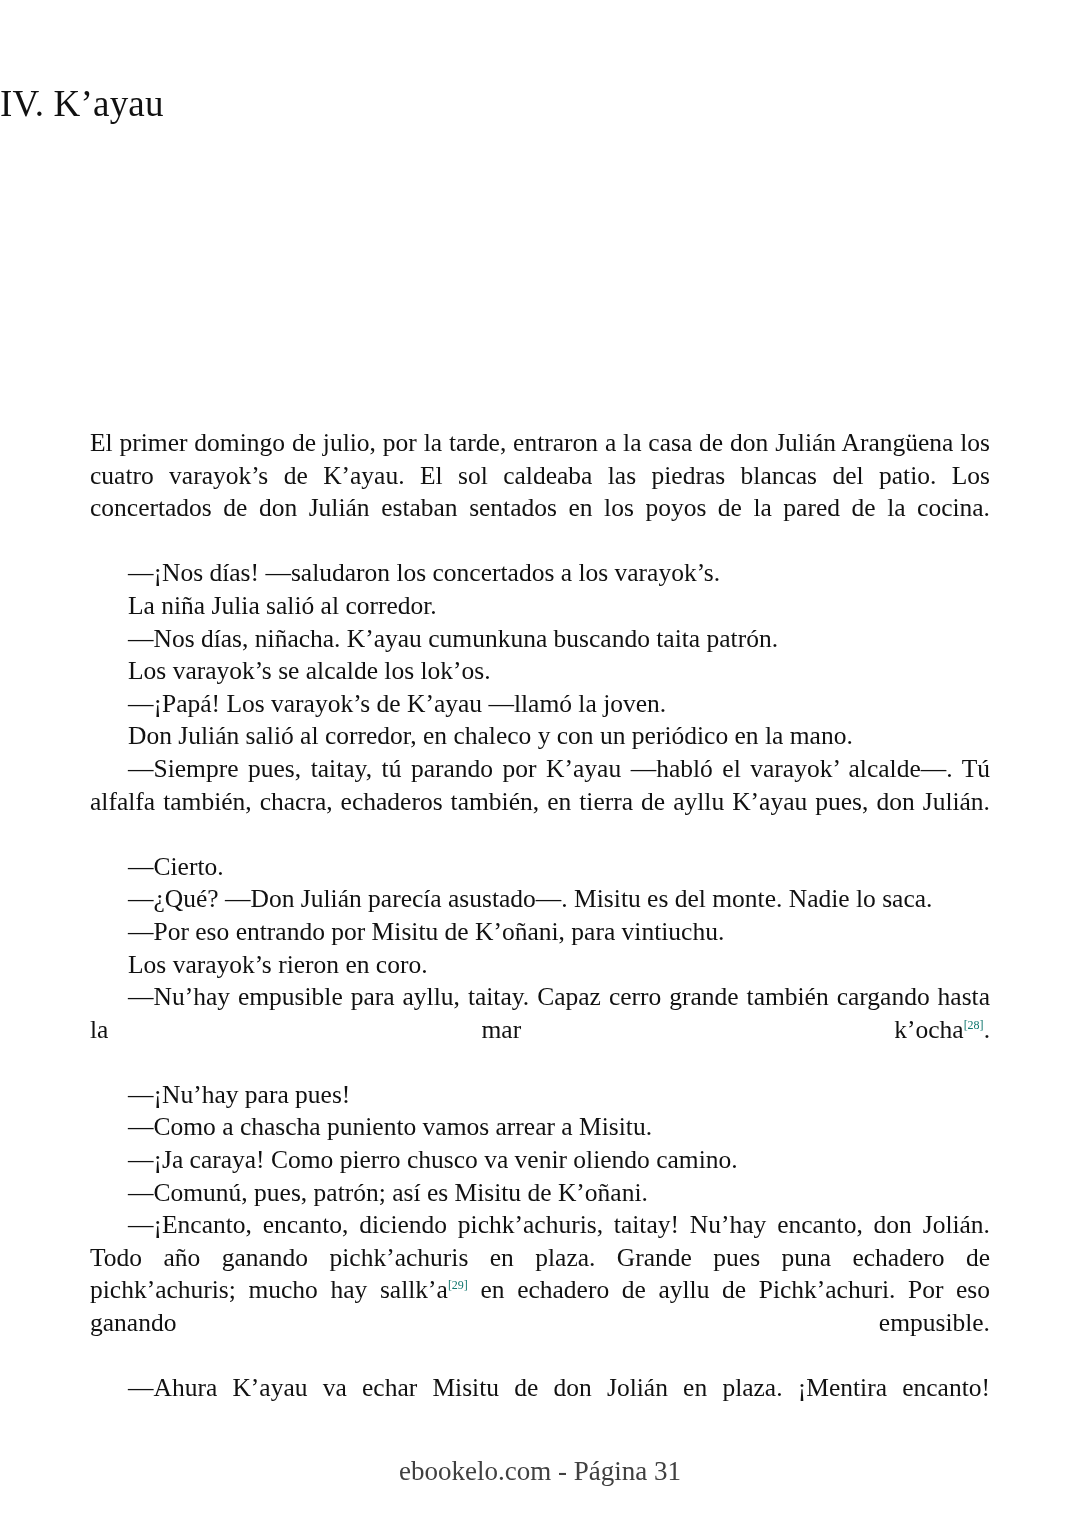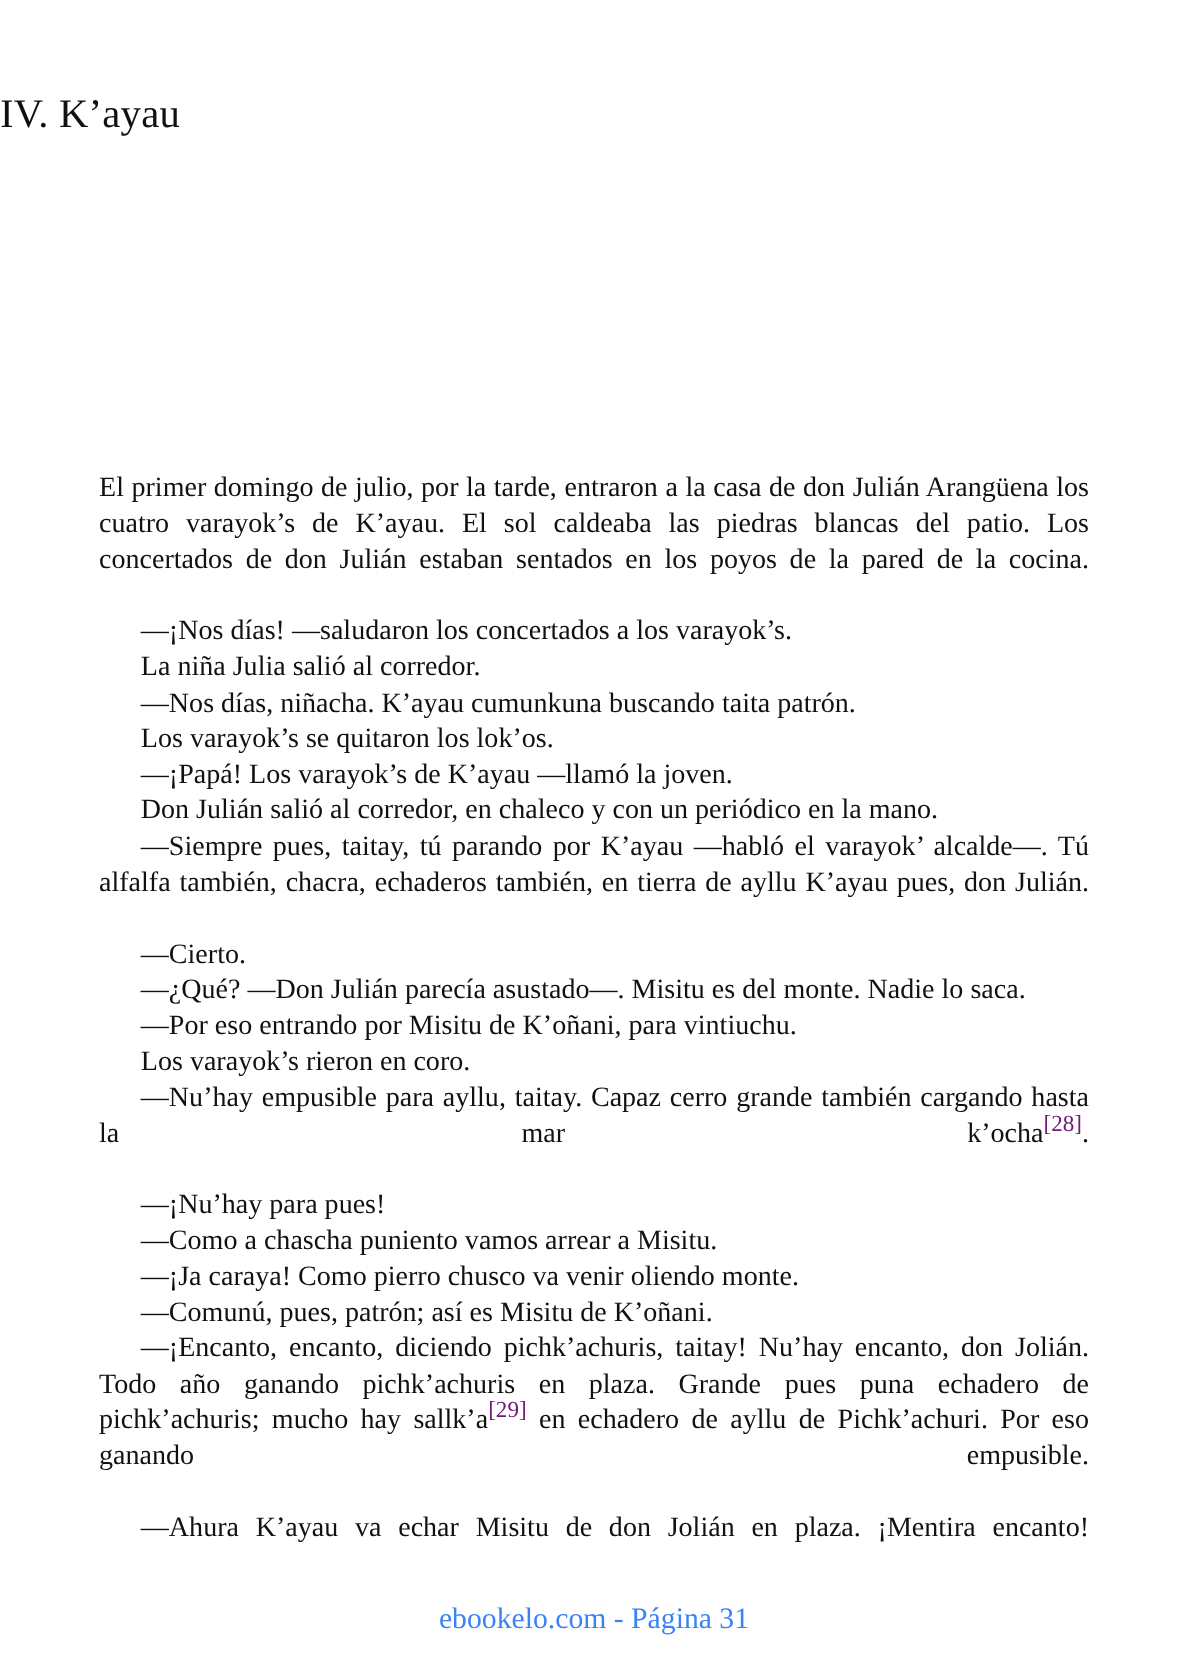--- a/index.html
+++ b/index.html
@@ -68,37 +68,37 @@
   .para::after {
     content: "";
     display: inline-block;
     width: 100%;
   }
   .para.no-stretch::after {
     content: none;
   }
 
   .fnref {
-    color: #701a75;
-    font-size: 21px;
+    color: #0f766e;
+    font-size: 12px;
     vertical-align: super;
     line-height: 0;
     text-decoration: none;
     cursor: pointer;
   }
 
   
   .footer {
     position: absolute;
     bottom: 40px;
     left: 0;
     width: 1080px;
     text-align: center;
     font-size: 27px;
-    color: #3b82f6;
+    color: #404040;
     font-family: "Liberation Serif", "DejaVu Serif", serif;
   }
 </style>
 </head>
 <body>
 
 <div class="page">
 
   <h1 class="chapter-title">IV. K’ayau</h1>
 
@@ -106,21 +106,21 @@
 
     <p class="para no-indent">El primer domingo de julio, por la tarde, entraron a la casa de don Julián Arangüena los cuatro varayok’s de K’ayau. El sol caldeaba las piedras blancas del patio. Los concertados de don Julián estaban sentados en los poyos de la pared de la cocina.</p>
 
     <p class="para indent no-stretch">—¡Nos días! —saludaron los concertados a los varayok’s.</p>
 
 
     <p class="para indent no-stretch">La niña Julia salió al corredor.</p>
 
     <p class="para indent no-stretch">—Nos días, niñacha. K’ayau cumunkuna buscando taita patrón.</p>
 
-    <p class="para indent no-stretch">Los varayok’s se quitaron los lok’os.</p>
+    <p class="para indent no-stretch">Los varayok’s se alcalde los lok’os.</p>
 
     <p class="para indent no-stretch">—¡Papá! Los varayok’s de K’ayau —llamó la joven.</p>
 
     <p class="para indent no-stretch">Don Julián salió al corredor, en chaleco y con un periódico en la mano.</p>
 
     <p class="para indent">—Siempre pues, taitay, tú parando por K’ayau —habló el varayok’ alcalde—. Tú alfalfa también, chacra, echaderos también, en tierra de ayllu K’ayau pues, don Julián.</p>
 
     <p class="para indent no-stretch">—Cierto.</p>
 
     <p class="para indent no-stretch">—¿Qué? —Don Julián parecía asustado—. Misitu es del monte. Nadie lo saca.</p>
@@ -130,21 +130,21 @@
     <p class="para indent no-stretch">Los varayok’s rieron en coro.</p>
 
     <p class="para indent">
       <span>—Nu’hay empusible para ayllu, taitay. Capaz cerro grande también cargando hasta la mar k’ocha</span><a class="fnref">[28]</a><span>.</span>
     </p>
 
     <p class="para indent no-stretch">—¡Nu’hay para pues!</p>
 
     <p class="para indent no-stretch">—Como a chascha puniento vamos arrear a Misitu.</p>
 
-    <p class="para indent no-stretch">—¡Ja caraya! Como pierro chusco va venir oliendo monte.</p>
+    <p class="para indent no-stretch">—¡Ja caraya! Como pierro chusco va venir oliendo camino.</p>
 
 
     <p class="para indent no-stretch">—Comunú, pues, patrón; así es Misitu de K’oñani.</p>
 
     <p class="para indent">
       <span>—¡Encanto, encanto, diciendo pichk’achuris, taitay! Nu’hay encanto, don Jolián. Todo año ganando pichk’achuris en plaza. Grande pues puna echadero de pichk’achuris; mucho hay sallk’a</span><a class="fnref">[29]</a><span> en echadero de ayllu de Pichk’achuri. Por eso ganando empusible.</span>
     </p>
 
     <p class="para indent">—Ahura K’ayau va echar Misitu de don Jolián en plaza. ¡Mentira encanto!</p>
 

